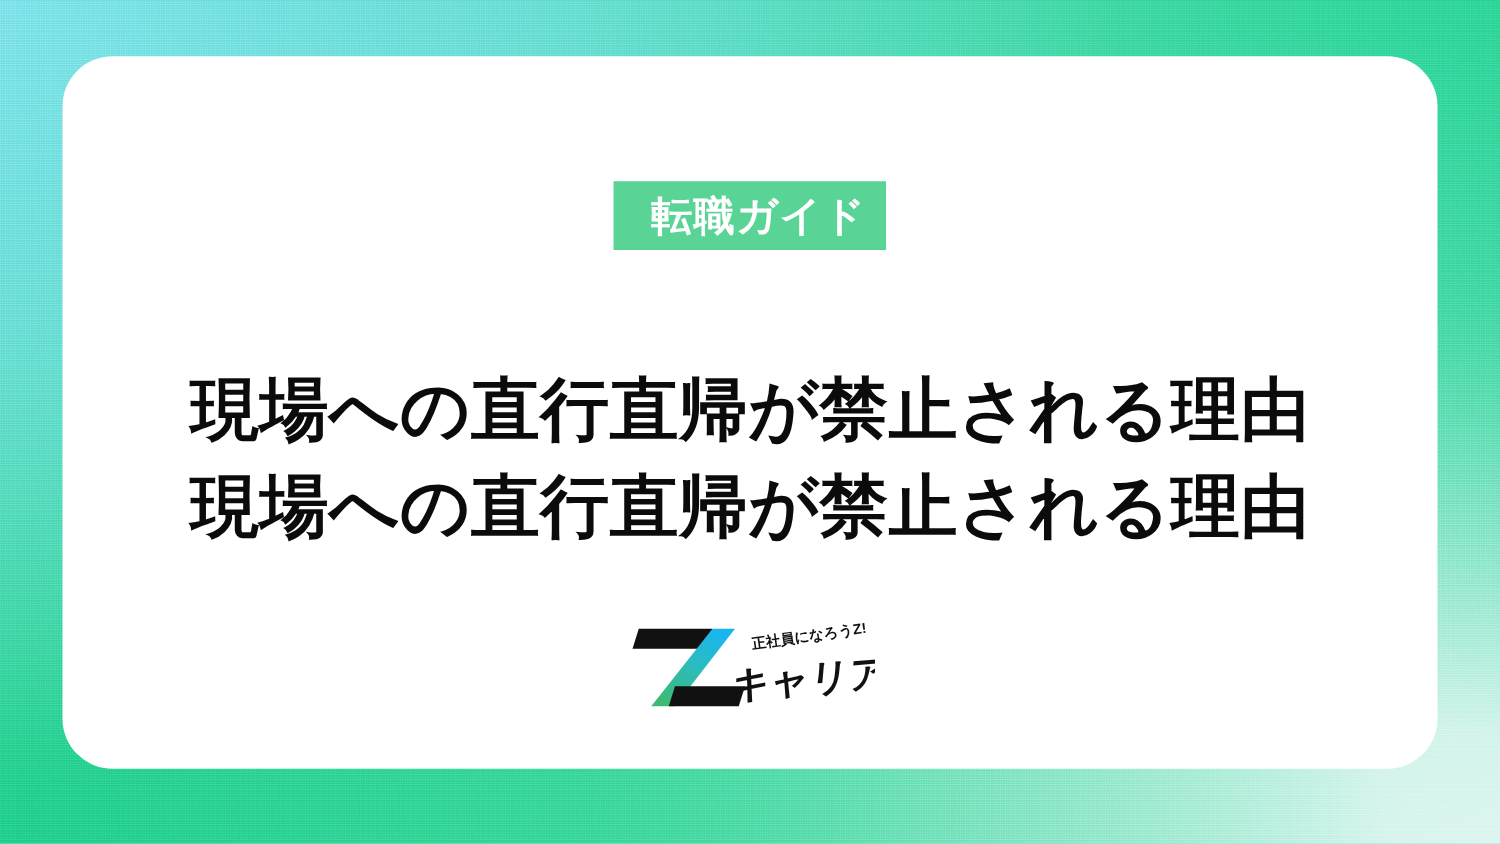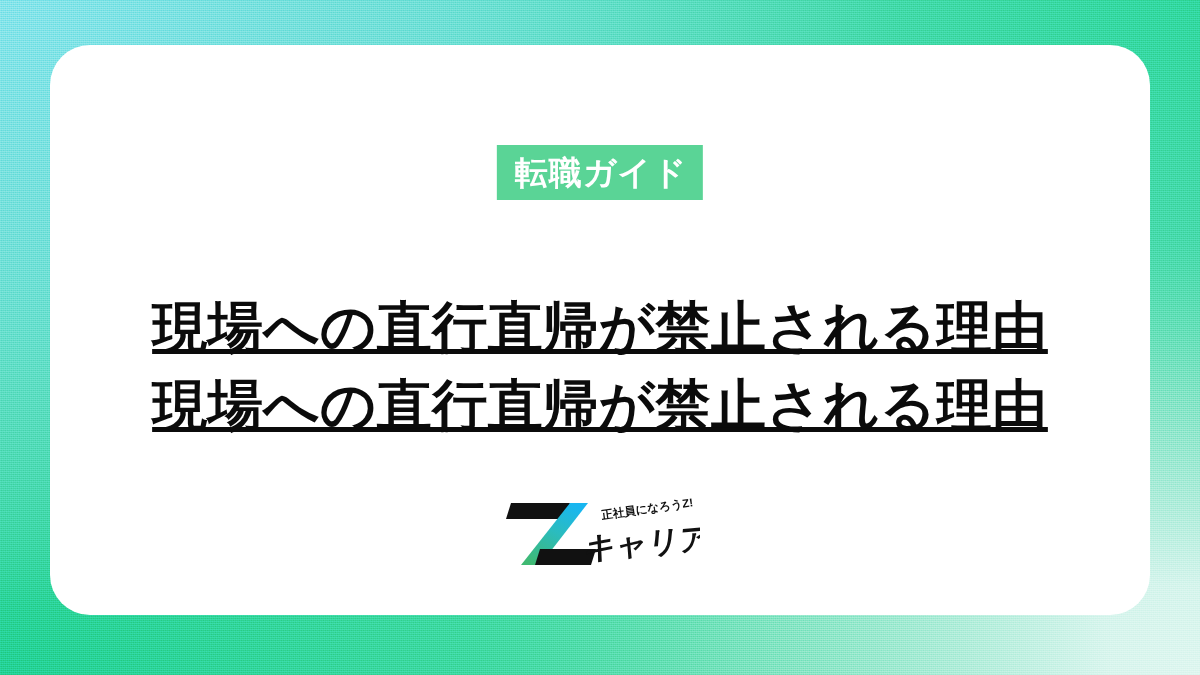--- a/index.html
+++ b/index.html
@@ -70,21 +70,21 @@
     position: absolute;
     left: 50%;
     transform: translateX(-50%);
     top: 100px;
     background: #5ad496;
     color: #ffffff;
     font-size: 33px;
     font-weight: 700;
     letter-spacing: 1px;
     line-height: 1;
-    padding: 11px 16px 11px 18px;
+    padding: 11px 16px 11px 30px;
     white-space: nowrap;
     border-radius: 0;
   }
 
   
   #headline {
     position: absolute;
     left: 0;
     right: 0;
     top: 243px;
@@ -93,21 +93,20 @@
   }
 
   #headline .hl-line {
     display: block;
     font-size: 55px;
     font-weight: 700;
     line-height: 78px;
     letter-spacing: 0.5px;
     white-space: nowrap;
     color: #0b0b0b;
-    text-decoration: underline;
   }
 
   
   #logo-lockup {
     position: absolute;
     left: 50%;
     transform: translateX(-50%);
     top: 448px;
     width: 200px;
     height: 82px;

